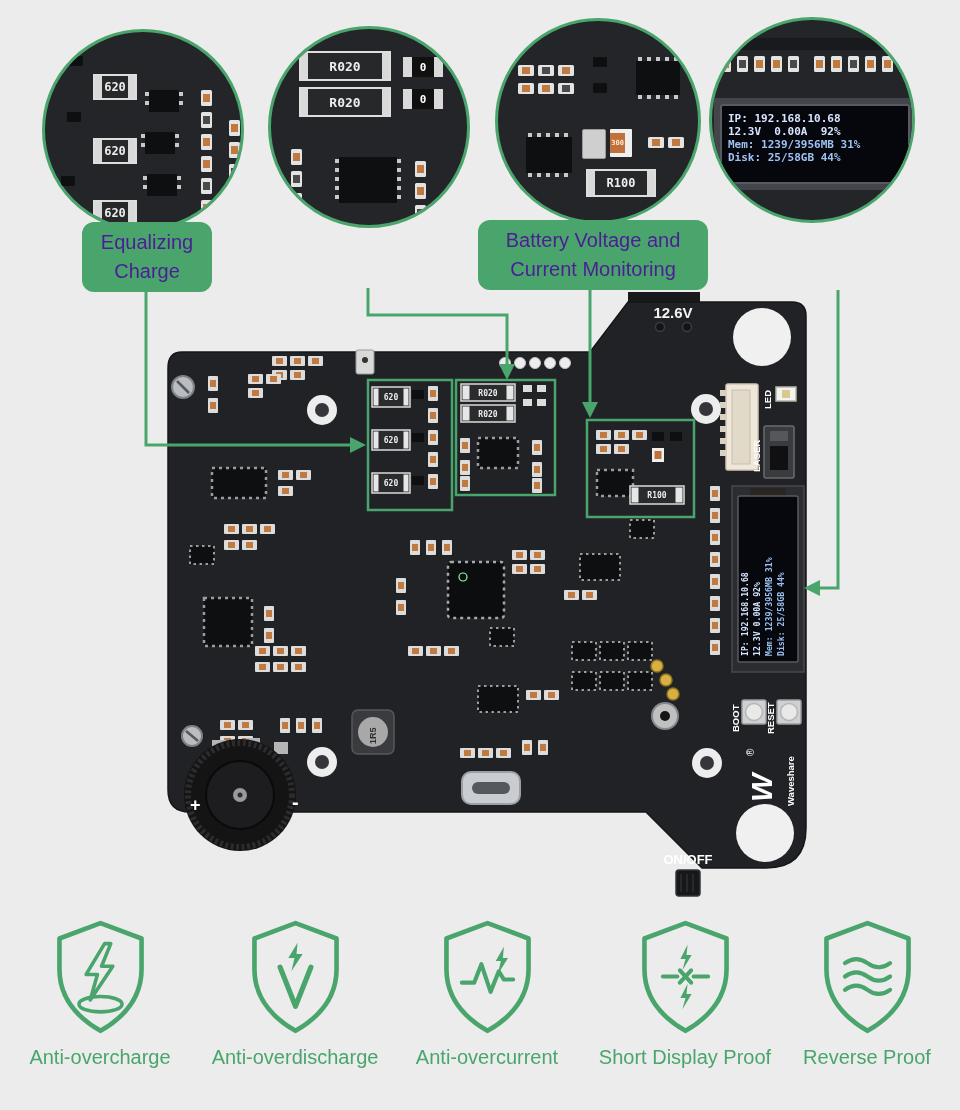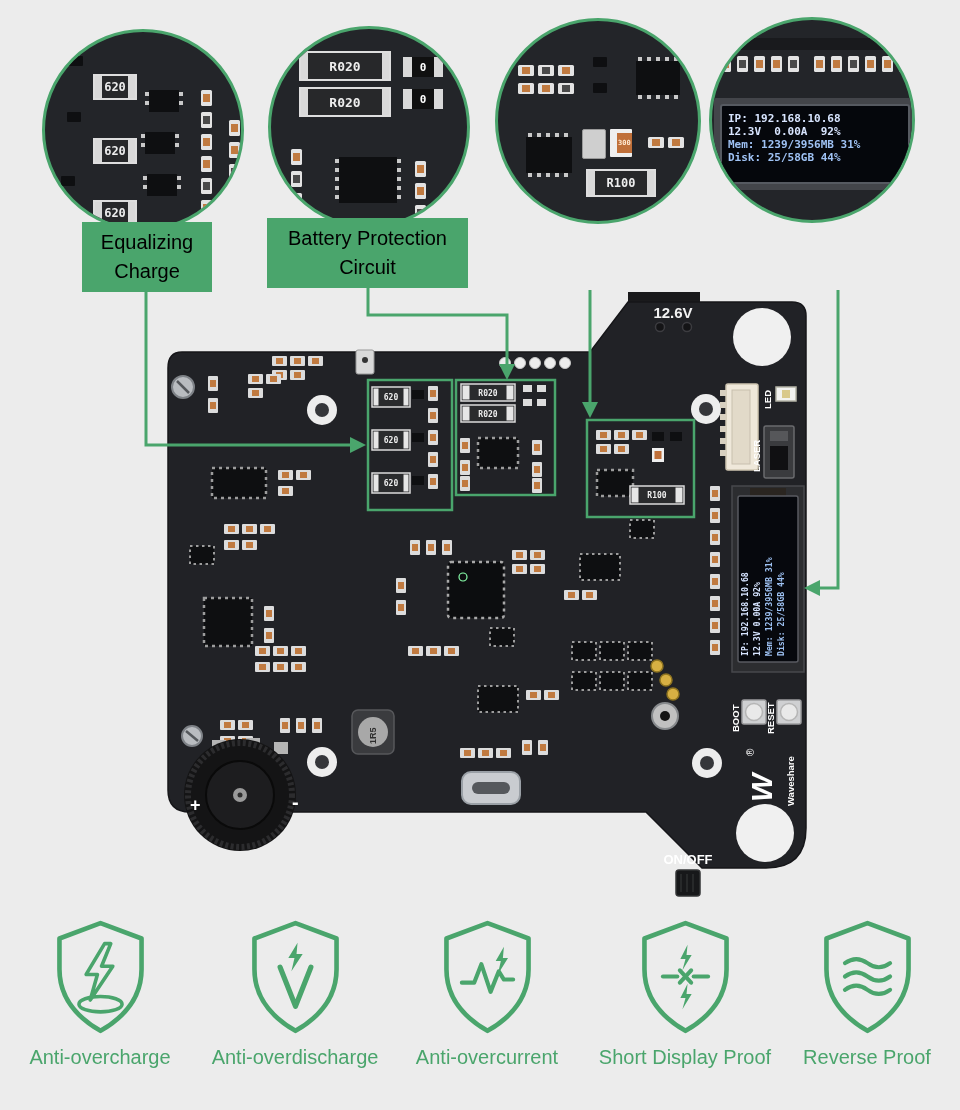--- a/index.html
+++ b/index.html
@@ -34,39 +34,39 @@
   .ic::before,.ic::after{content:"";position:absolute;left:2px;right:2px;height:4px;
     background:repeating-linear-gradient(90deg,#c9c9c9 0 4px,transparent 4px 9px);}
   .ic::before{top:-4px}.ic::after{bottom:-4px}
   .ic.h::before,.ic.h::after{left:auto;right:auto;top:2px;bottom:2px;height:auto;width:4px;
     background:repeating-linear-gradient(180deg,#c9c9c9 0 4px,transparent 4px 9px);}
   .ic.h::before{left:-4px}.ic.h::after{right:-4px}
 
   .sot{position:absolute;width:14px;height:10px;background:#0e0f11;border-radius:1px;}
   .metal{position:absolute;background:#cfcfcf;border:1px solid #9a9a9a;border-radius:2px;}
   .chip300{position:absolute;background:#efefef;border-radius:1px;display:flex;align-items:center;
-    justify-content:flex-end;}
+    justify-content:flex-start;}
   .chip300 .body{background:#c0703a;color:#ffe9d2;font-size:7px;font-weight:bold;
     width:70%;height:70%;display:flex;align-items:center;justify-content:center;
     font-family:"DejaVu Sans Mono",monospace;}
   .zchip{position:absolute;background:#101010;color:#fff;display:flex;align-items:center;
     justify-content:center;font-size:11px;font-weight:bold;font-family:"DejaVu Sans Mono",monospace;}
   .zchip::before,.zchip::after{content:"";position:absolute;top:0;bottom:0;width:9px;background:#d9d9d9;}
   .zchip::before{left:0}.zchip::after{right:0}
 
   
   .oled-frame{position:absolute;background:#43454a;border-radius:2px;}
   .oled-screen{position:absolute;background:#05070c;border:2px solid #565a61;border-radius:3px;
     box-sizing:border-box;padding:6px 0 0 6px;}
   .oled-line{white-space:pre;font-family:"DejaVu Sans Mono",monospace;font-weight:bold;
     font-size:11px;line-height:13px;color:#d8e5ff;}
   .oled-line.dim{color:#9fc2f4;}
 
   
-  .callout-label{position:absolute;background:#4aa56c;color:#000000;border-radius:0;
+  .callout-label{position:absolute;background:#4aa56c;color:#4c1d95;border-radius:12px;
     display:flex;align-items:center;justify-content:center;text-align:center;
     font-size:20px;line-height:1.45;padding:0 6px;box-sizing:border-box;z-index:6;}
   .l1{left:82px;top:222px;width:130px;height:70px;}
   .l2{left:267px;top:218px;width:201px;height:70px;}
   .l3{left:478px;top:220px;width:230px;height:70px;}
   .l4{left:728px;top:220px;width:170px;height:70px;}
 
   .overlay-svg{position:absolute;left:0;top:0;z-index:5;pointer-events:none;}
   .board-svg{position:absolute;left:160px;top:290px;}
 
@@ -179,21 +179,21 @@
     <div class="oled-frame" style="left:2px;top:78px;width:202px;height:92px"></div>
     <div class="oled-screen" style="left:8px;top:84px;width:190px;height:80px">
       <div class="oled-line">IP: 192.168.10.68</div>
       <div class="oled-line">12.3V  0.00A  92%</div>
       <div class="oled-line dim">Mem: 1239/3956MB 31%</div>
       <div class="oled-line dim">Disk: 25/58GB 44%</div>
     </div>
   </div>
 
   <div class="callout-label l1">Equalizing Charge</div>
-  <div class="callout-label l2">Battery Protection Circuit</div>
+  <div class="callout-label l3">Battery Voltage and Current Monitoring</div>
 
   <svg class="board-svg" width="660" height="625" viewBox="0 0 660 625">
     <defs>
       <g id="rc">
           <rect width="15" height="10" fill="#dcdcdc" rx="1"></rect>
           <rect x="4" y="2" width="7" height="6" fill="#c07a40"></rect>
         </g>
       <g id="rcv">
           <rect width="10" height="15" fill="#dcdcdc" rx="1"></rect>
           <rect x="2" y="4" width="6" height="7" fill="#c07a40"></rect>

